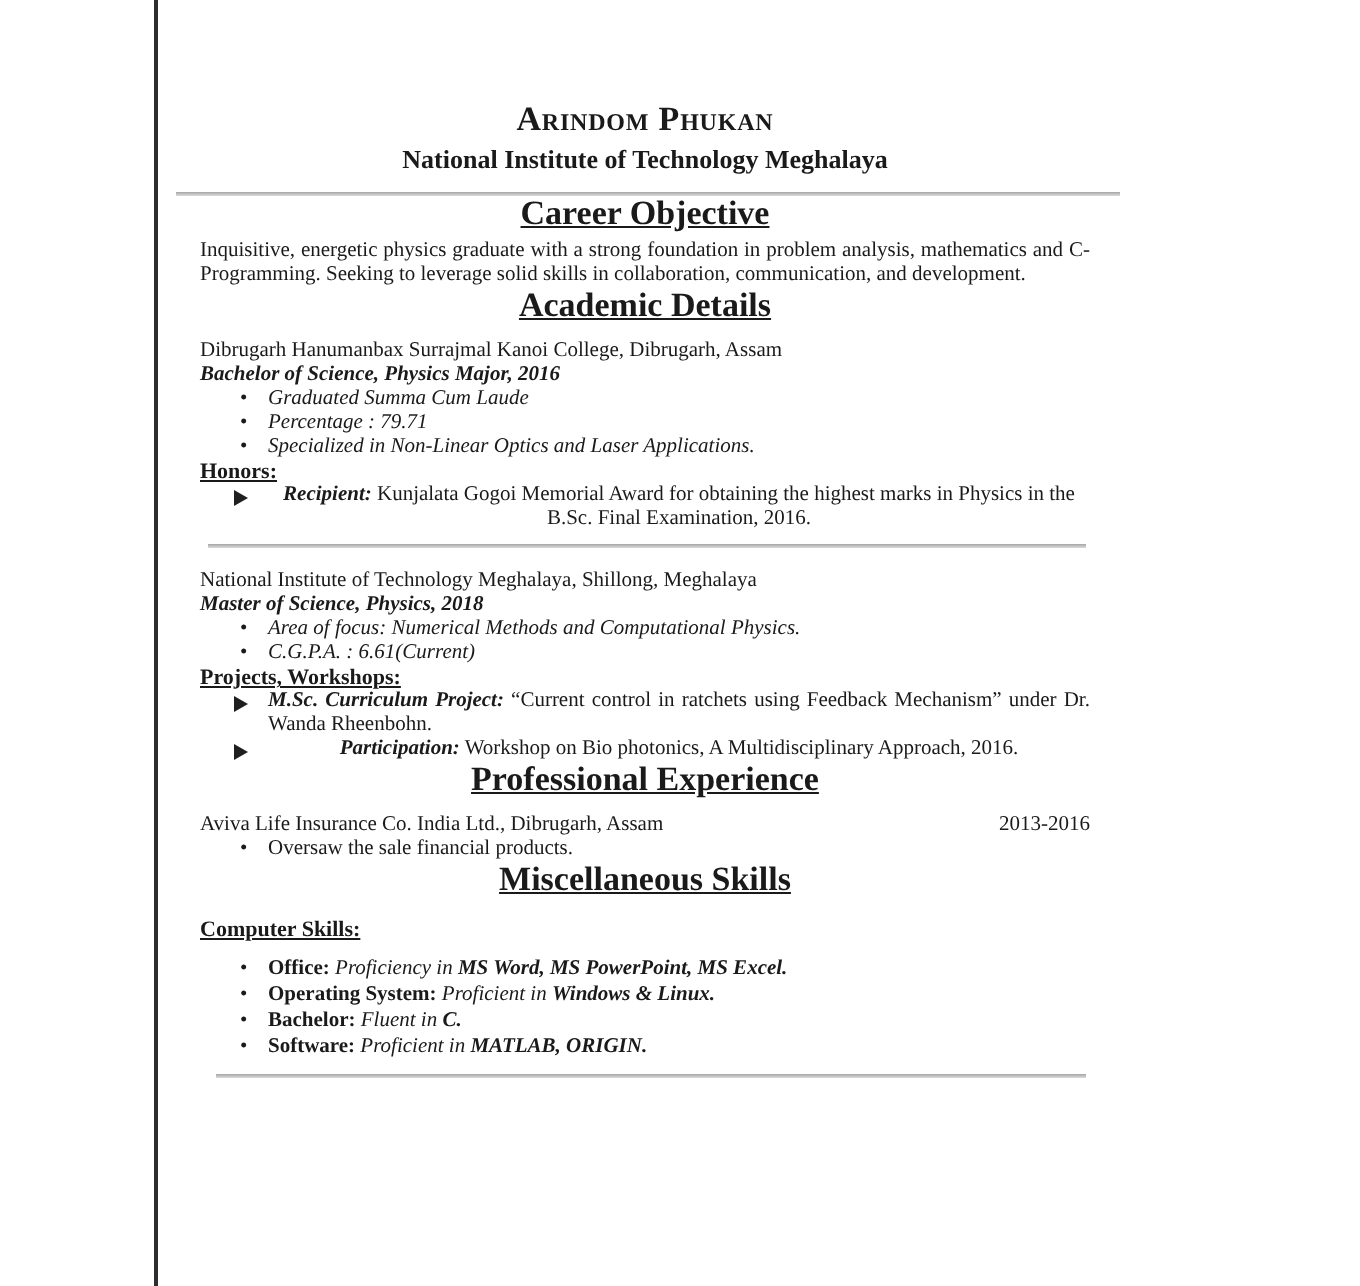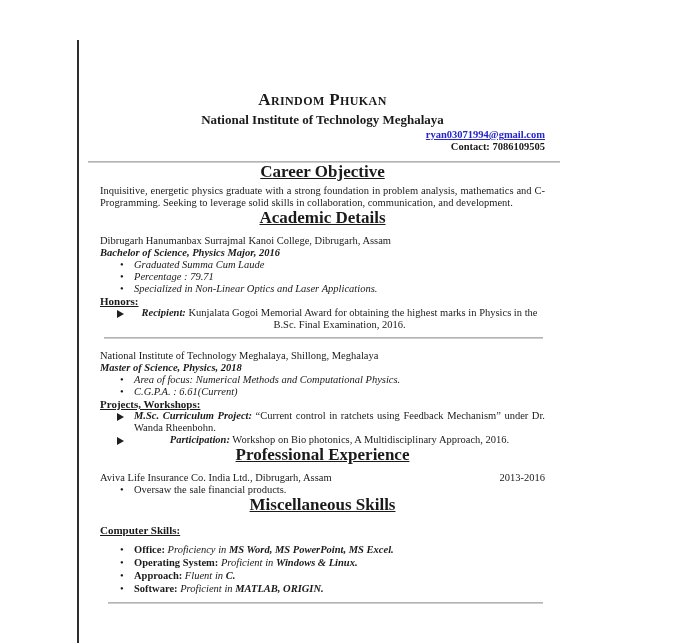--- a/index.html
+++ b/index.html
@@ -4,21 +4,21 @@
 <style>
   html, body { margin: 0; padding: 0; }
   body {
     width: 680px; height: 643px;
     background: #ffffff;
     font-family: "Liberation Serif", "DejaVu Serif", serif;
     color: #1a1a1a;
     position: relative;
     overflow: hidden;
   }
-  .page { position: absolute; inset: 0; background: #fff; margin-top: 40px; }
+  .page { position: absolute; inset: 0; background: #fff; }
   .left-rule {
     position: absolute; left: 77px; top: 0; width: 2px; height: 643px;
     background: #2e2e2e;
   }
   .content {
     position: absolute; left: 100px; top: 0; width: 445px;
     padding-top: 50px;
     font-size: 10.5px; line-height: 12px;
   }
   .name {
@@ -82,24 +82,20 @@
 </head>
 <body>
 
 <div class="page">
   <div class="left-rule"></div>
 
   <div class="content">
 
     <div class="name">Arindom Phukan</div>
     <div class="institute">National Institute of Technology Meghalaya</div>
-    <div class="contact-block">
-      <a class="email">ryan03071994@gmail.com</a>
-      <div class="phone">Contact: 7086109505</div>
-    </div>
 
     <div class="hr hr-header"></div>
 
     <h2 class="section h2-obj">Career Objective</h2>
     <p class="para">Inquisitive, energetic physics graduate with a strong foundation in problem analysis, mathematics and C-Programming. Seeking to leverage solid skills in collaboration, communication, and development.</p>
 
     <h2 class="section h2-acad">Academic Details</h2>
 
     <div class="inst-line">Dibrugarh Hanumanbax Surrajmal Kanoi College, Dibrugarh, Assam</div>
     <div class="bi">Bachelor of Science, Physics Major, 2016</div>
@@ -164,21 +160,21 @@
       <div class="li">
         <span class="dot">•</span>
         <span class="b">Office:</span><span class="it"> Proficiency in </span><span class="bi">MS Word, MS PowerPoint, MS Excel.</span>
       </div>
       <div class="li">
         <span class="dot">•</span>
         <span class="b">Operating System:</span><span class="it"> Proficient in </span><span class="bi">Windows &amp; Linux.</span>
       </div>
       <div class="li">
         <span class="dot">•</span>
-        <span class="b">Approach:</span><span class="it"> Fluent in </span><span class="bi">C.</span>
+        <span class="b">Bachelor:</span><span class="it"> Fluent in </span><span class="bi">C.</span>
       </div>
       <div class="li">
         <span class="dot">•</span>
         <span class="b">Software:</span><span class="it"> Proficient in </span><span class="bi">MATLAB, ORIGIN.</span>
       </div>
     </div>
 
     <div class="hr hr-bottom"></div>
 
   </div>

